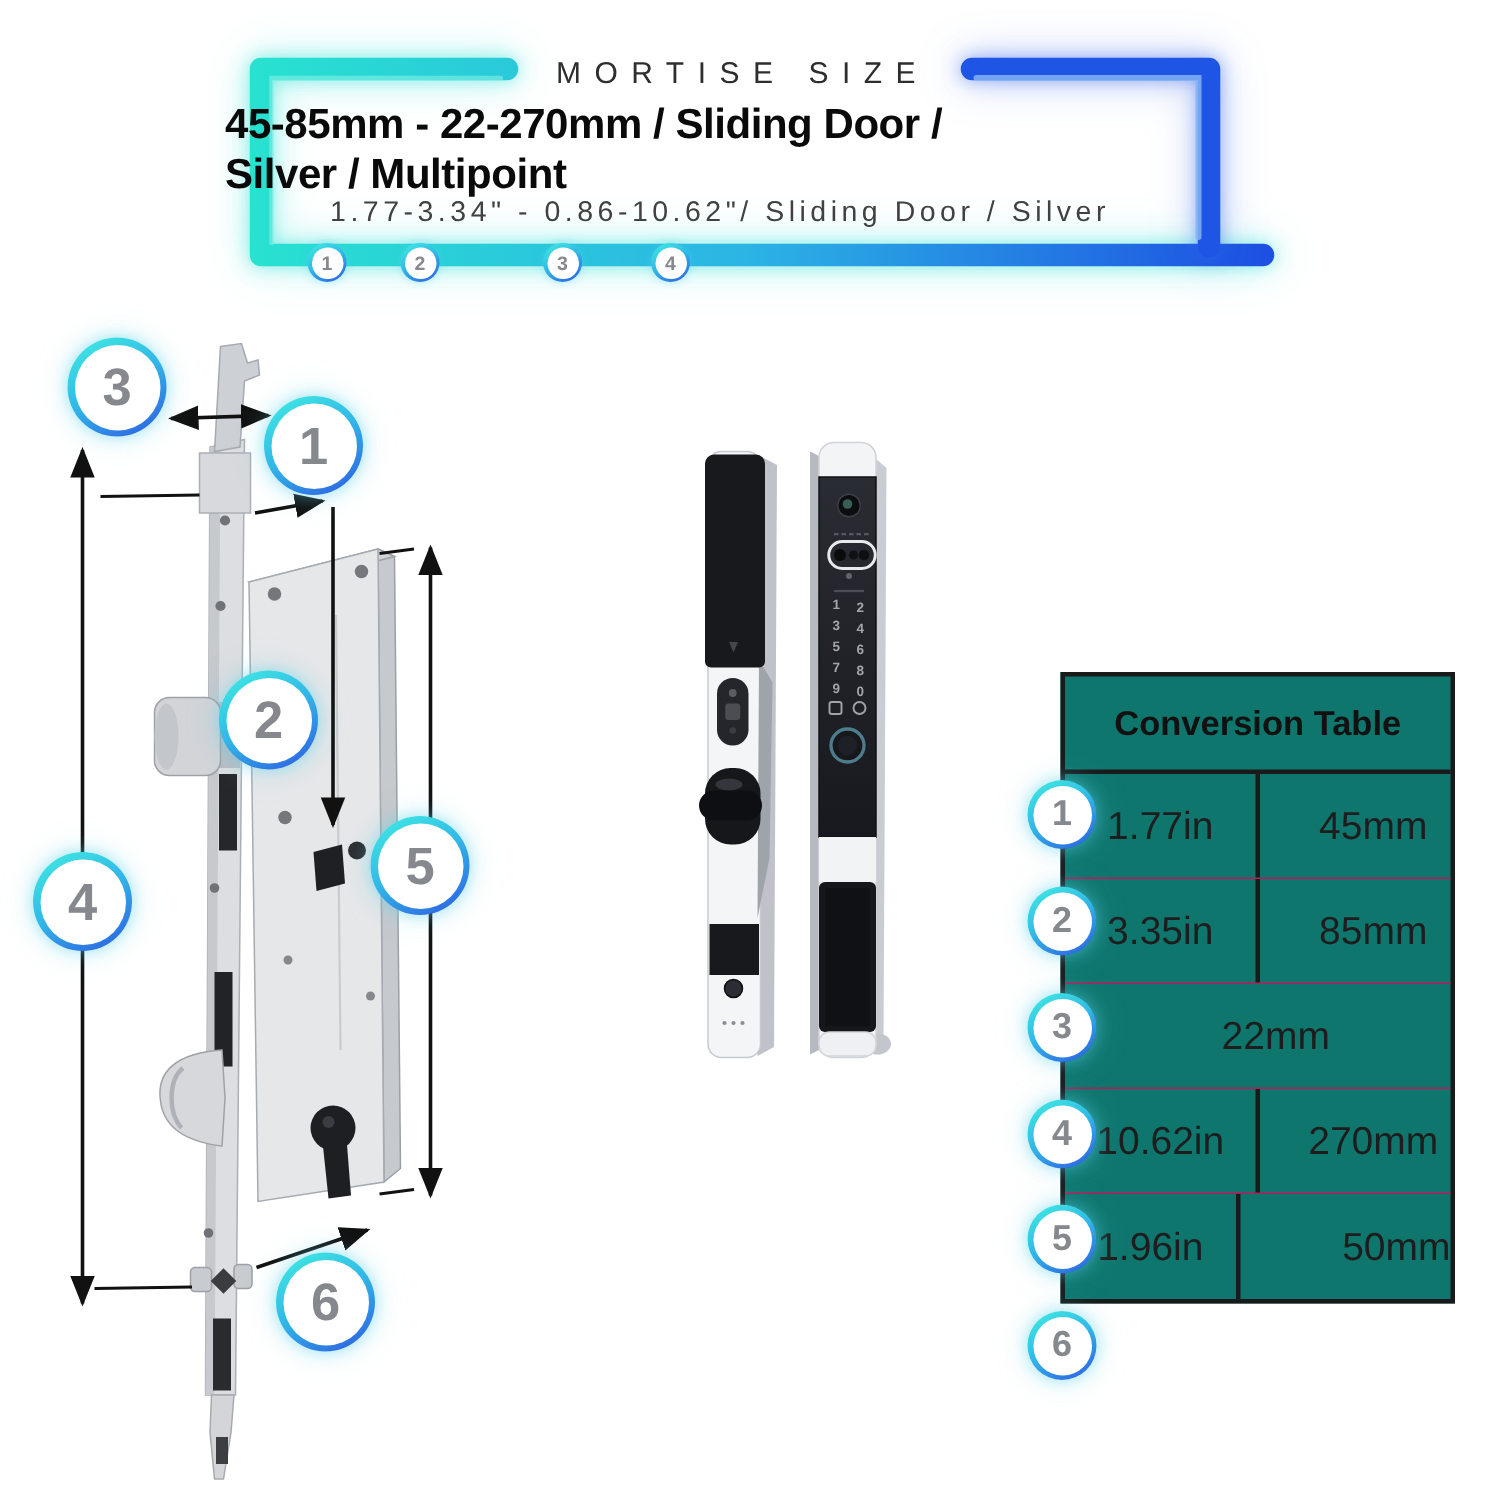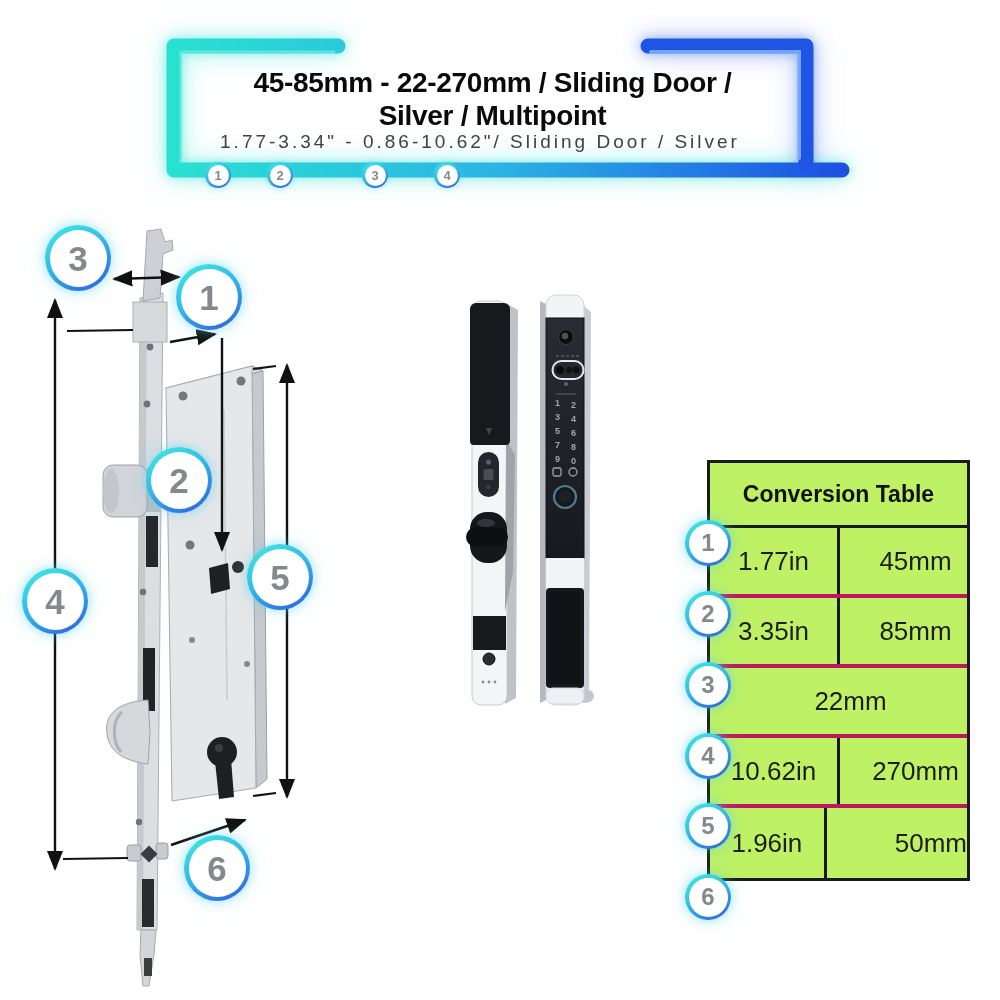--- a/index.html
+++ b/index.html
@@ -8,21 +8,21 @@
   #stage { position:relative; width:1000px; height:1000px; background:#ffffff; }
 
   
   #artwork { position:absolute; left:0; top:0; }
   .glow-c { filter: drop-shadow(0 0 6px rgba(47,224,214,.55)) drop-shadow(0 0 14px rgba(47,224,214,.30)); }
   .glow-b { filter: drop-shadow(0 0 6px rgba(48,96,235,.50)) drop-shadow(0 0 14px rgba(48,96,235,.28)); }
 
   
   .eyebrow { position:absolute; left:250px; top:38px; width:490px; text-align:center;
              font-size:20px; letter-spacing:9px; color:#2e2e2e; font-weight:500; }
-  .title   { position:absolute; left:150px; top:66px; width:685px; text-align:center;
+  .title   { position:absolute; left:150px; top:66px; width:685px; 
              font-size:28px; line-height:33px; font-weight:bold; color:#0a0a0a; letter-spacing:-0.3px; }
   .subtitle{ position:absolute; left:140px; top:131px; width:680px; text-align:center;
              font-size:19px; letter-spacing:3px; color:#414141; font-weight:500; }
 
   
   .callout { position:absolute; border-radius:50%;
              background:linear-gradient(150deg,#3fe6e2 8%,#31b7e8 48%,#2e66e2 92%);
              display:flex; align-items:center; justify-content:center;
              box-shadow:0 0 10px rgba(80,210,235,.50), 0 0 22px rgba(120,220,240,.25); }
   .callout::before { content:""; position:absolute; border-radius:50%; background:#fff; }
@@ -31,25 +31,25 @@
   .callout.big::before  { inset:4.5px; }
   .callout.big span  { font-size:35px; }
   .callout.mid   { width:46px; height:46px; }
   .callout.mid::before  { inset:3.5px; }
   .callout.mid span  { font-size:24px; }
   .callout.small { width:26px; height:26px; box-shadow:0 0 6px rgba(80,210,235,.45); }
   .callout.small::before{ inset:2.5px; }
   .callout.small span{ font-size:13px; }
 
   
-  .conv-table { position:absolute; left:707px; top:460px; width:263px; background:#bef264;
+  .conv-table { position:absolute; left:707px; top:448px; width:263px; background:#0f766e;
                 border:3px solid #1a1a1a; }
   .conv-header { height:65px; border-bottom:3px solid #1a1a1a; display:flex; align-items:center;
                  justify-content:center; font-size:23px; font-weight:bold; color:#111; }
-  .conv-row { display:flex; height:70px; border-bottom:4px solid #be185d; }
+  .conv-row { display:flex; height:70px; border-bottom:1px solid #be185d; }
   .conv-row:last-child { border-bottom:none;gap:44px; }
   .conv-cell { display:flex; align-items:center; justify-content:center;
                font-size:26px; color:#1d1d1d; }
   .conv-cell.in { width:130px; border-right:3px solid #1a1a1a; }
   .conv-cell.mm { flex:1;padding-left:24px; }
 </style>
 </head>
 <body>
 
 <div id="stage">
@@ -193,20 +193,21 @@
         <circle cx="565" cy="497" r="11" fill="#16181c" stroke="#4d7d8c" stroke-width="2.2"></circle>
         <circle cx="565" cy="497" r="6.5" fill="#1d2026"></circle>
         <rect x="546" y="558" width="38" height="30" fill="#f2f3f5"></rect>
         <rect x="546" y="588" width="38" height="100" rx="4" fill="#15171b"></rect>
         <rect x="550" y="592" width="30" height="92" fill="#0f1114"></rect>
         <rect x="546" y="688" width="38" height="16" rx="7" fill="#eef0f3" stroke="#d2d5da"></rect>
       </g>
     </g>
   </svg>
 
+  <div class="eyebrow">MORTISE SIZE</div>
   <div class="title"><span>45-85mm - 22-270mm / Sliding Door /</span><br>
     <span>Silver / Multipoint</span></div>
   <div class="subtitle">1.77-3.34" - 0.86-10.62"/ Sliding Door / Silver</div>
 
   <div class="callout small" style="left:205px;top:162px">
       <span>1</span>
     </div>
   <div class="callout small" style="left:267px;top:162px">
       <span>2</span>
     </div>

